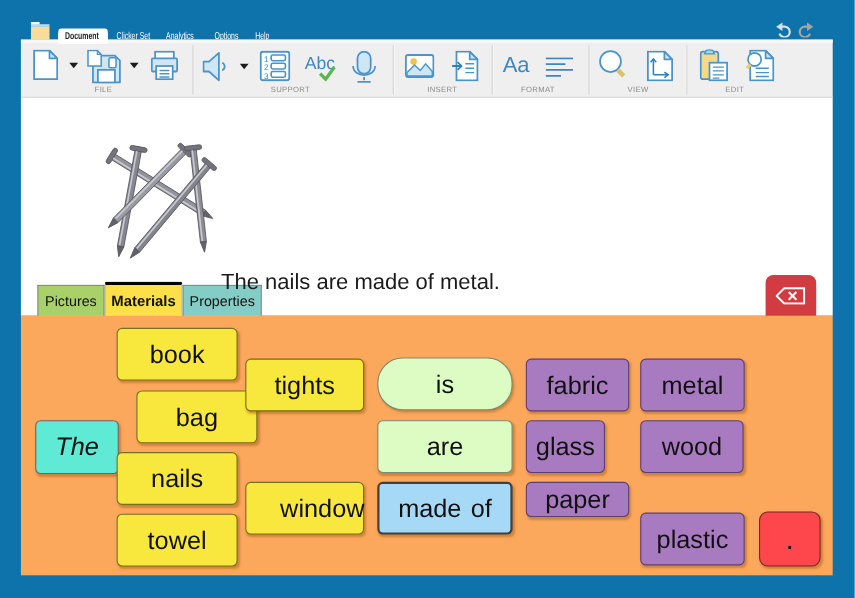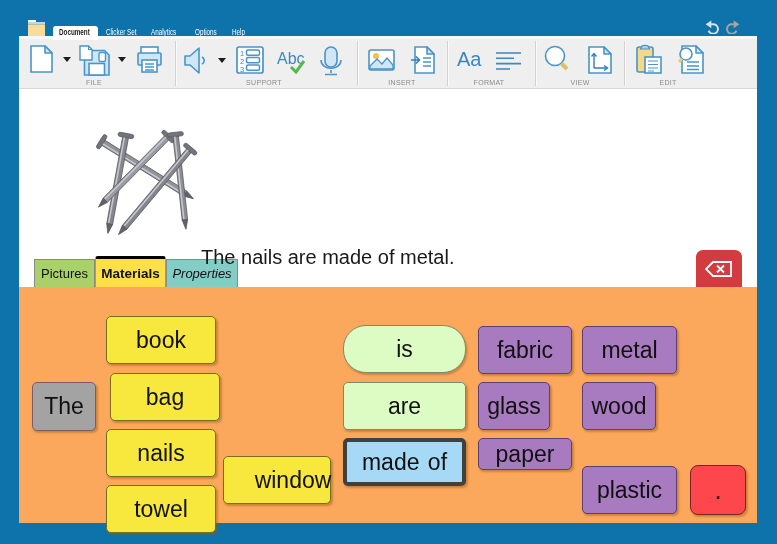--- a/index.html
+++ b/index.html
@@ -8,21 +8,21 @@
 .abs{position:absolute;}
 
 #toolbar{left:19px;top:36px;width:738px;height:53px;background:#f0efef;border-bottom:1px solid #d8d8d8;box-sizing:border-box;}
 .sep{position:absolute;top:3px;width:1px;height:45px;background:#d2d2d2;border-right:1px solid #fbfbfb;}
 .glabel{position:absolute;top:79px;font-size:7px;color:#8b8b8b;letter-spacing:0.3px;transform:translateX(-50%);}
 .menu{position:absolute;top:27px;font-size:9px;color:#fff;transform:scaleX(0.7);transform-origin:left top;white-space:nowrap;}
 
 .tab{position:absolute;font-size:13px;color:#111;display:flex;align-items:center;justify-content:center;box-sizing:border-box;}
 
 .btn{position:absolute;box-sizing:border-box;border-radius:5px;display:flex;align-items:center;justify-content:center;font-size:23px;color:#101010;word-spacing:2px;box-shadow:1.5px 2px 2px rgba(150,88,25,0.45);}
-.yellow{background:#f8e73c;border:1px solid #76701d;margin-top:18px;}
+.yellow{background:#f8e73c;border:1px solid #76701d;}
 .purple{background:#a87ac0;border:1px solid #5e3f73;}
 .green{background:#dcfcc4;border:1px solid #7d8a70;}
 </style>
 </head>
 <body>
 <div id="win">
 
   <svg class="abs" style="left:28px;top:20px;" width="18" height="17" viewBox="0 0 18 17">
     <rect x="0" y="0" width="8" height="3" fill="#ffffff"></rect>
     <rect x="0" y="2" width="17" height="2.5" fill="#bcd6ea"></rect>
@@ -192,39 +192,40 @@
         <rect x="-7.5" y="-2" width="15" height="4" rx="2" fill="#73737b" stroke="#55555c" stroke-width="0.7"></rect>
         <path d="M-2.8,96.8 L0,105.8 L2.8,96.8 Z" fill="#62626a" stroke="#55555c" stroke-width="0.7"></path>
         <rect x="-1.7999999999999998" y="2" width="1.4" height="93.8" fill="#c9c9d1" stroke="none"></rect>
       </g>
   </svg>
 
   <div class="abs" style="left:19px;top:287px;width:738px;height:236px;background:#fba85c;"></div>
 
   <div class="tab" style="left:34px;top:259px;width:61px;height:28px;background:#a9d169;border:1px solid #8a8a8a;border-bottom:none;">Pictures</div>
   <div class="tab" style="left:95px;top:256px;width:71px;height:31px;background:#fde047;border:1px solid #9a9a9a;border-top:3px solid #000;border-bottom:none;border-radius:3px 3px 0 0;font-weight:bold;font-size:13.5px;">Materials</div>
-  <div class="tab" style="left:166px;top:259px;width:72px;height:28px;background:#84ccc6;border:1px solid #8a8a8a;border-bottom:none;font-style:italic;">Properties</div>
+  <div class="tab" style="left:166px;top:259px;width:72px;height:28px;background:#84ccc6;border:1px solid #8a8a8a;border-bottom:none;">Properties</div>
 
   <div class="abs" style="left:696px;top:250px;width:46px;height:37px;background:#d23b40;border-radius:7px 7px 0 0;"></div>
   <svg class="abs" style="left:705px;top:261px;" width="28" height="16" viewBox="0 0 28 16">
     <path d="M8,1 L26,1 L26,15 L8,15 L1,8 Z" fill="none" stroke="#fff" stroke-width="1.8"></path>
     <path d="M12,4.5 L19,11.5 M19,4.5 L12,11.5" stroke="#fff" stroke-width="1.8"></path>
   </svg>
 
   <div class="abs" style="left:201px;top:222px;font-size:20px;color:#1a1a1a;line-height:1.15;margin-top:24px;">The nails are made of metal.</div>
 
-  <div class="btn" style="left:32px;top:382px;width:64px;height:49px;background:#a3a3a3;border:1px solid #7c5e62;">The</div>
+  <div class="btn" style="left:32px;top:382px;width:76px;height:49px;background:#5eead4;border:1px solid #7c5e62;font-style:italic;">The</div>
   <div class="btn yellow" style="left:106px;top:298px;width:110px;height:48px;">book</div>
-  <div class="btn yellow" style="left:110px;top:355px;width:110px;height:48px;">bag</div>
+  <div class="btn yellow" style="left:124px;top:355px;width:110px;height:48px;">bag</div>
   <div class="btn yellow" style="left:106px;top:411px;width:110px;height:48px;">nails</div>
   <div class="btn yellow" style="left:106px;top:467px;width:110px;height:48px;">towel</div>
+  <div class="btn yellow" style="left:223px;top:326px;width:108px;height:48px;">tights</div>
   <div class="btn yellow" style="left:223px;top:438px;width:108px;height:48px;padding-left:32px;">window</div>
   <div class="btn green" style="left:343px;top:325px;width:123px;height:48px;border-radius:23px;">is</div>
   <div class="btn green" style="left:343px;top:382px;width:123px;height:48px;">are</div>
-  <div class="btn" style="left:343px;top:438px;width:123px;height:48px;background:#a6d9f6;border:4px solid #404040;">made of</div>
+  <div class="btn" style="left:343px;top:438px;width:123px;height:48px;background:#a6d9f6;border:2px solid #404040;">made of</div>
   <div class="btn purple" style="left:478px;top:326px;width:94px;height:48px;">fabric</div>
   <div class="btn purple" style="left:478px;top:382px;width:72px;height:48px;">glass</div>
   <div class="btn purple" style="left:478px;top:438px;width:94px;height:32px;">paper</div>
   <div class="btn purple" style="left:582px;top:326px;width:95px;height:48px;">metal</div>
-  <div class="btn purple" style="left:582px;top:382px;width:74px;height:48px;">wood</div>
+  <div class="btn purple" style="left:582px;top:382px;width:94px;height:48px;">wood</div>
   <div class="btn purple" style="left:582px;top:438px;width:95px;height:48px;margin-top:28px;">plastic</div>
   <div class="btn" style="left:690px;top:465px;width:56px;height:50px;background:#fd474d;border:1px solid #7a2327;border-radius:8px;font-size:26px;">.</div>
 </div>
 
 </body></html>

